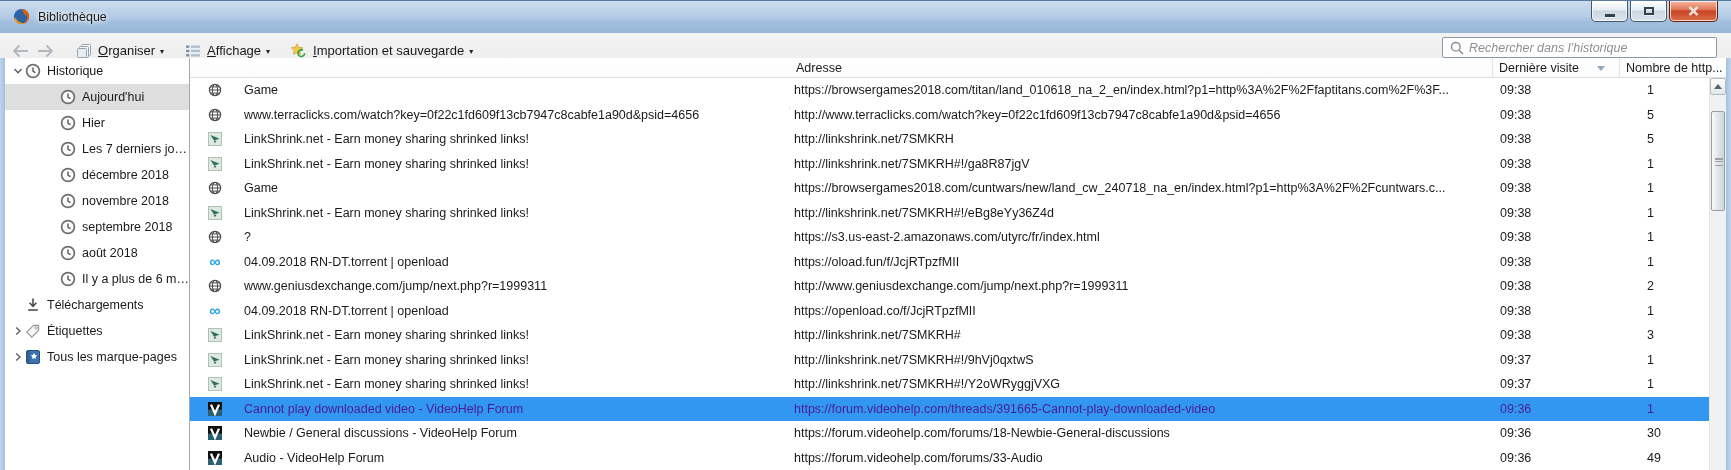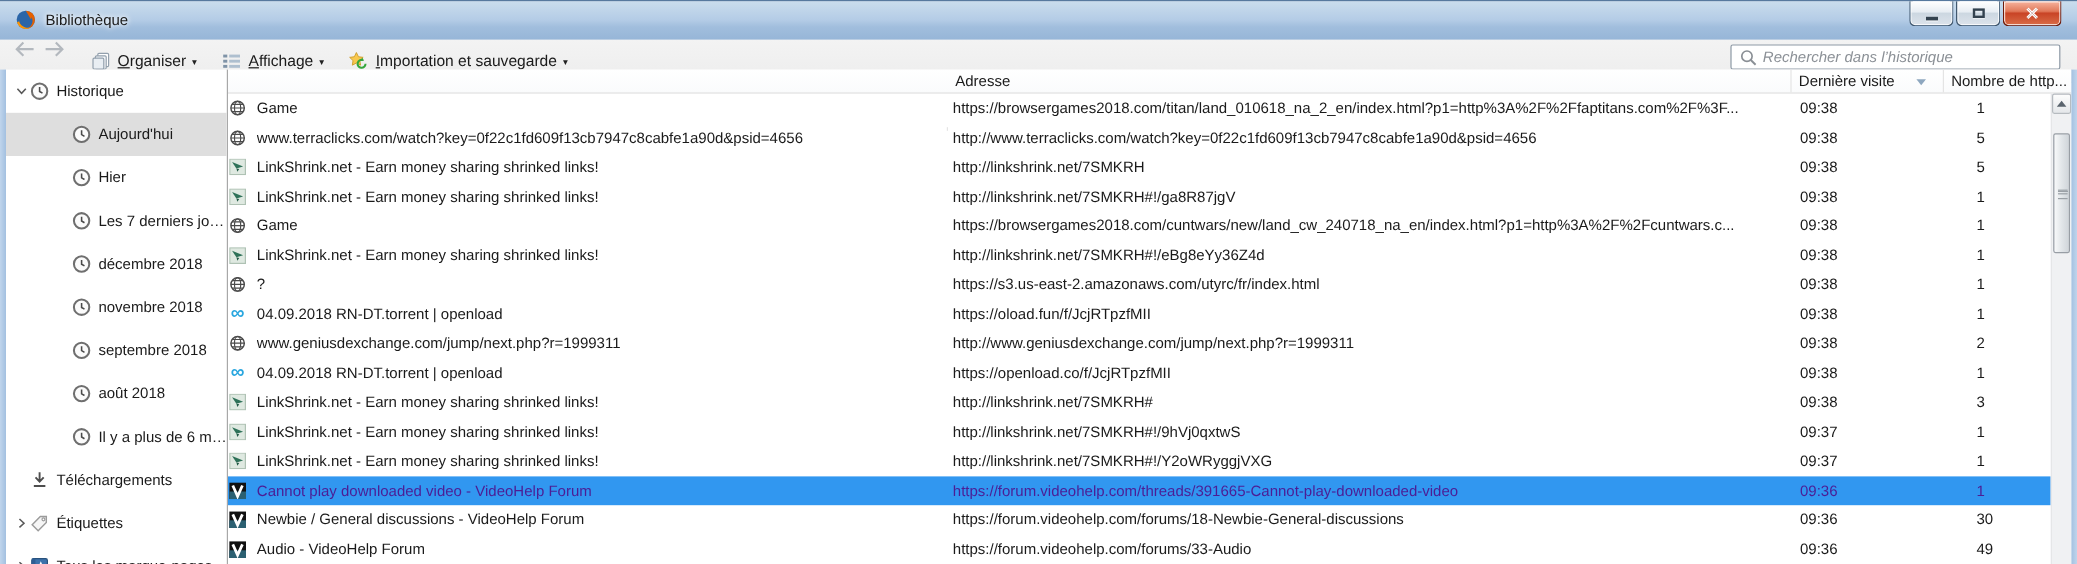--- a/index.html
+++ b/index.html
@@ -19,62 +19,62 @@
     background:linear-gradient(180deg,#ffffff 0%,#e7edf3 45%,#ccd7e1 50%,#dce3eb 100%);
     box-shadow:inset 0 0 0 1px rgba(255,255,255,.75)}
   .winbtn.close{width:49px;border-color:#6e1a09;
     background:linear-gradient(180deg,#f7b5a0 0%,#e1795a 42%,#c94426 50%,#d96d47 100%)}
   .glyph-min{width:10px;height:3px;background:#33424f;margin-top:9px;box-shadow:0 1px 0 rgba(255,255,255,.6)}
   .glyph-max{width:10px;height:8px;box-sizing:border-box;border:2px solid #33424f;box-shadow:0 1px 0 rgba(255,255,255,.5)}
 
   
   .toolbar{position:absolute;left:0;top:33px;width:100%;height:36px;box-sizing:border-box;
     background:linear-gradient(#f3f3f3,#ededed);border-bottom:1px solid #d8d8d8;
-    display:flex;}
+    display:flex;align-items:center}
   .nav{width:20px;height:16px;margin-left:11px;display:flex;align-items:center;justify-content:center}
   .nav+.nav{margin-left:4px}
   .menu-btn{display:flex;align-items:center;margin-left:20px;font-size:13px;cursor:default}
   .menu-btn .ic{width:17px;height:16px;margin-right:6px;display:flex;align-items:center;justify-content:center}
   .menu-btn .caret{font-size:8px;margin-left:5px;color:#222;transform:translateY(1px)}
   .search{position:absolute;right:14px;top:4px;width:275px;height:21px;box-sizing:border-box;
     background:#fff;border:1px solid #8d99a5;border-radius:2px;display:flex;align-items:center}
   .search .ic{margin:0 5px 0 7px;display:flex}
   .search input{border:none;outline:none;flex:1;background:transparent;padding:0 4px 0 0;
     font-family:"Liberation Sans","DejaVu Sans",sans-serif;font-size:12.5px;font-style:italic;color:#444}
   .search input::placeholder{color:#8b9096;font-style:italic;opacity:1}
 
   
   .main{position:absolute;left:0;top:58px;right:0;bottom:0;display:flex}
   .edge{width:5px;flex:none;background:linear-gradient(90deg,#c0d5ec,#a3c0e0)}
   .edge.r{background:linear-gradient(90deg,#a3c0e0,#c0d5ec)}
 
   
   .sidebar{width:185px;flex:none;background:#fff;border-right:1px solid #a8a8a8;box-sizing:border-box;overflow:hidden}
-  .tree-item{height:36px;display:flex;align-items:center;white-space:nowrap;cursor:default}
+  .tree-item{height:26px;display:flex;align-items:center;white-space:nowrap;cursor:default}
   .tree-item .twisty{width:13px;margin-left:6px;flex:none;display:flex;align-items:center;justify-content:center}
   .tree-item .ic{width:17px;height:17px;flex:none;margin-right:6px;display:flex;align-items:center;justify-content:center}
   .tree-item.lvl1{padding-left:54px}
   .tree-item.selected{background:#dedede}
   .tree-item .lbl{overflow:hidden;text-overflow:ellipsis}
 
   
   .content{flex:1;position:relative;background:#fff;overflow:hidden}
   .thead{position:absolute;top:0;left:0;right:0;height:20px;display:flex;
     background:linear-gradient(#ffffff,#fafbfc);border-bottom:1px solid #e0e0e0;box-sizing:border-box}
   .th{box-sizing:border-box;border-right:1px solid #e4e4e4;padding:3px 6px 0 6px;position:relative;
     white-space:nowrap;overflow:hidden;font-size:12.5px}
   .th:first-child{padding-left:12px}
   .th:last-child{border-right:none}
   .sort-desc{position:absolute;right:14px;top:8px;width:0;height:0;
     border-left:4px solid transparent;border-right:4px solid transparent;border-top:5px solid #8ea7bf}
   .rows{position:absolute;top:20px;left:0;right:17px;bottom:0;overflow:hidden}
   .row{height:24.5px;display:flex;align-items:center;white-space:nowrap;cursor:default}
   .row.selected{background:#3197f0;color:#4c1d95}
   .cell{box-sizing:border-box;overflow:hidden;flex:none}
-  .c-name{width:600px;display:flex;align-items:center;gap:9px}
+  .c-name{width:600px;padding-left:17px;display:flex;align-items:center;gap:22px}
   .c-name .ic{flex:none;width:15px;height:15px;display:flex;align-items:center;justify-content:center}
   .c-name .txt{overflow:hidden;text-overflow:ellipsis}
   .c-addr{width:703px;padding-left:4px}
   .c-time{width:127px;padding-left:7px}
   .c-visits{flex:1;padding-left:27px}
   .inf{color:#2ba7df;font-weight:bold;font-size:16px;line-height:10px;letter-spacing:-1px}
 
   
   .scrollbar{position:absolute;top:20px;right:0;bottom:0;width:17px;box-sizing:border-box;
     background:#f0f1f3;border-left:1px solid #e5e6e8}

